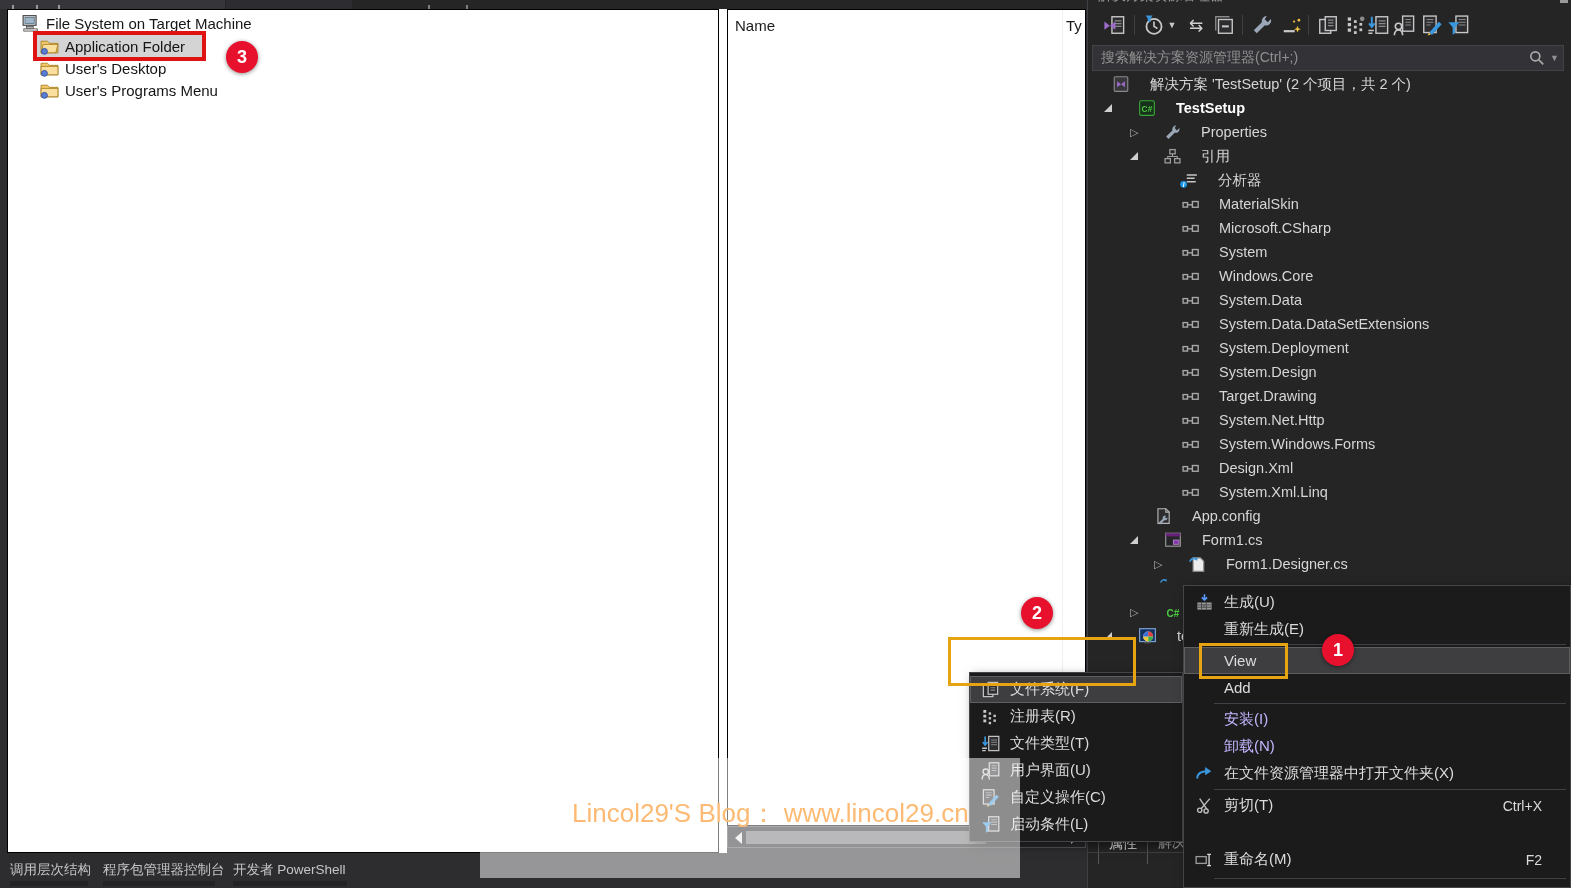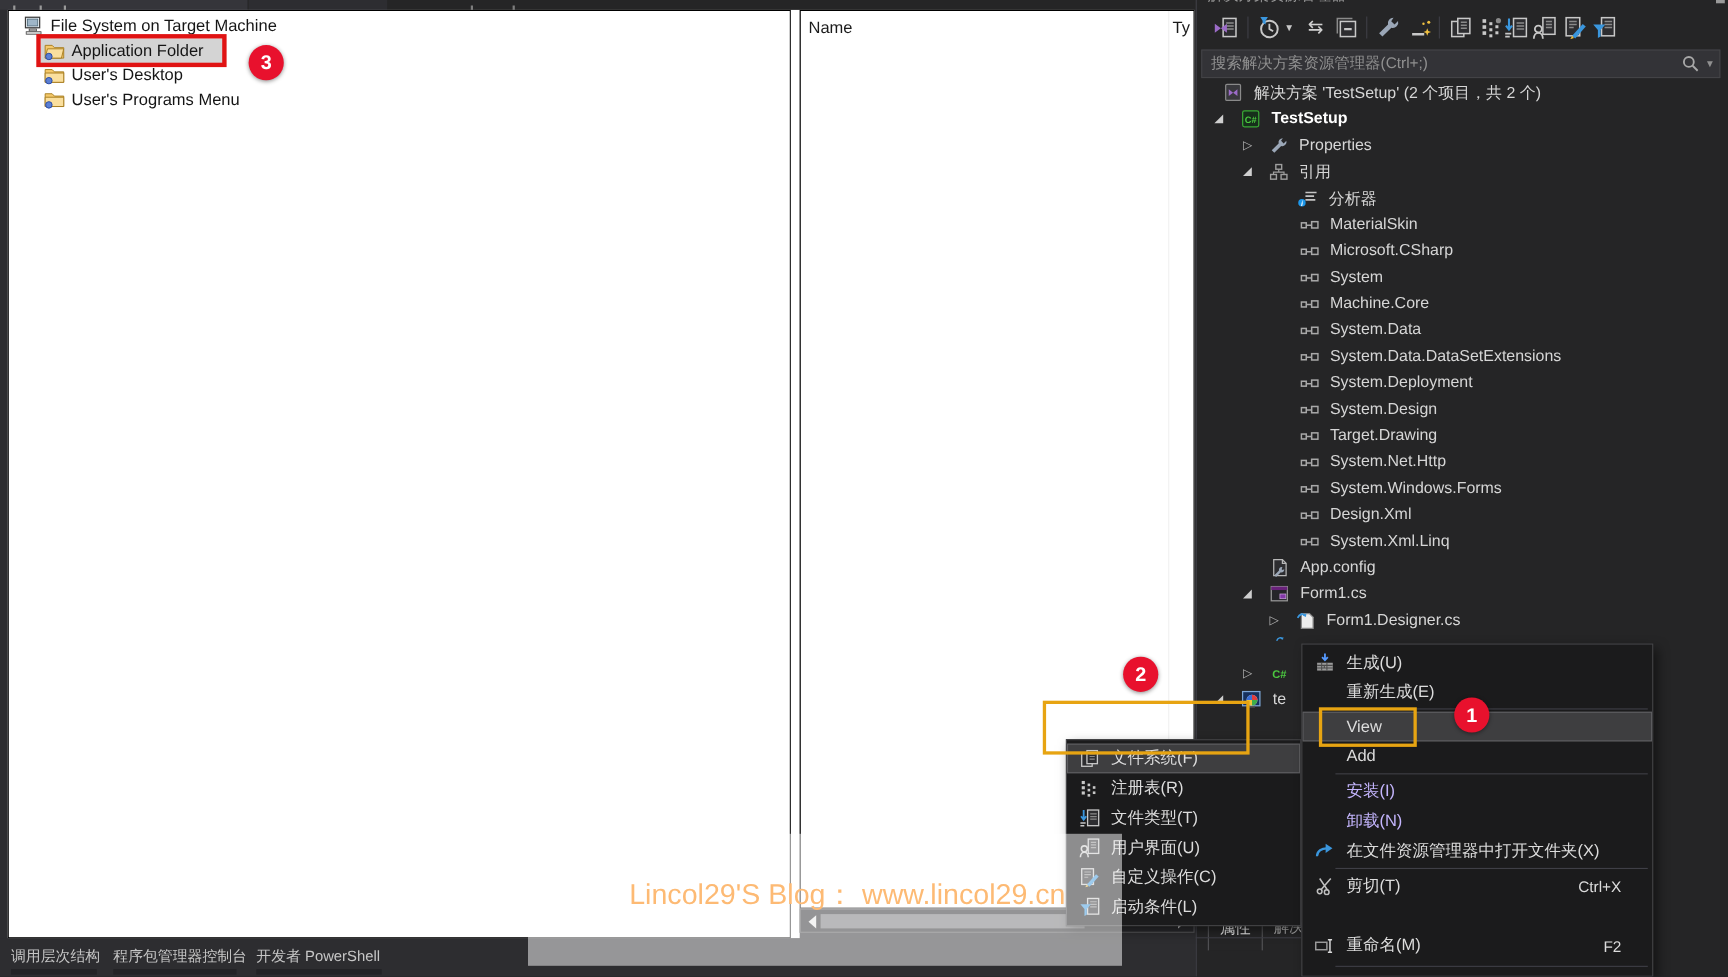--- a/index.html
+++ b/index.html
@@ -36,33 +36,33 @@
   .stab{position:absolute;top:860px;height:20px;display:flex;align-items:center;color:#c6c6c6;font-size:13.5px;white-space:nowrap;}
   .stbar{position:absolute;top:881px;height:5px;background:#232326;}
 
   
   .sepanel{left:1087px;top:0;width:484px;height:888px;background:#252526;border-left:1px solid #3f3f46;}
   .setitle{left:1098px;top:0;width:260px;height:6px;overflow:hidden;}
   .setitle span{display:block;margin-top:-13px;color:#9a9a9a;font-size:14px;white-space:nowrap;}
   .tbicon{position:absolute;top:13px;width:24px;height:24px;display:flex;align-items:center;justify-content:center;}
   .tbsep{position:absolute;top:15px;width:1px;height:20px;background:#3f3f46;}
   .searchbox{left:1092px;top:45px;width:472px;height:26px;background:#333337;border:1px solid #434346;display:flex;align-items:center;color:#909090;font-size:14px;padding-left:8px;}
-  .se-row{position:absolute;height:24px;display:flex;align-items:center;gap:10px;color:#d6d6d6;font-size:14.5px;white-space:nowrap;justify-content:center;}
+  .se-row{position:absolute;height:24px;display:flex;align-items:center;gap:20px;color:#d6d6d6;font-size:14.5px;white-space:nowrap;justify-content:center;}
   .aslot{width:14px;display:flex;justify-content:flex-start;flex:none;}
   .xp{width:0;height:0;border-left:8px solid transparent;border-bottom:8px solid #cfcfcf;}
   .cl{color:#b4b4b4;font-size:11px;line-height:1;}
   .ic{flex:none;display:inline-flex;}
   .setab{position:absolute;top:822px;height:42px;display:flex;align-items:center;justify-content:center;font-size:14px;}
   .setab.active{left:1098px;width:50px;border:1px solid #565659;border-bottom:none;color:#e8e8e8;background:#252526;}
   .setab.idle{left:1152px;width:40px;color:#b0b0b0;}
   .seline{left:1087px;top:852px;width:96px;height:1px;background:#3f3f46;}
 
   
   .menu{background:#1b1b1c;border:1px solid #454548;box-shadow:4px 4px 10px rgba(0,0,0,.5);}
-  .menu1{left:1183px;top:585px;width:320px;height:303px;z-index:31;overflow:hidden;}
+  .menu1{left:1183px;top:585px;width:388px;height:303px;z-index:31;overflow:hidden;}
   .menu2{left:969px;top:647px;width:214px;height:170px;z-index:30;overflow:hidden;margin-top:25px;}
   .mi{position:absolute;left:0;width:100%;height:27px;display:flex;align-items:center;color:#dcdcdc;font-size:15px;padding-left:8px;gap:8px;white-space:nowrap;}
   .mi .ig{width:24px;flex:none;display:flex;justify-content:center;}
   .mi.dis{color:#c4b5fd;}
   .mi.hl{background:#3e3e40;outline:1px solid #5f5f62;outline-offset:-1px;}
   .msep{position:absolute;left:30px;right:4px;height:1px;background:#3f3f46;}
   .msc{position:absolute;right:28px;color:#dcdcdc;font-size:14px;}
 
   
   .ybox{border:3px solid #e7a412;z-index:40;}
@@ -365,21 +365,21 @@
       <span>System</span>
     </div>
   <div class="se-row" style="left:1182px;top:264px">
       <span class="ic">
         <svg width="17" height="17" viewBox="0 0 16 16">
           <rect x="1" y="6.2" width="4.2" height="4.2" fill="none" stroke="#a8a8a8" stroke-width="1.3"></rect>
           <rect x="9.8" y="5.2" width="5.4" height="5.4" fill="none" stroke="#a8a8a8" stroke-width="1.3"></rect>
           <path d="M5.2 8.3h4.6" stroke="#a8a8a8" stroke-width="1.3"></path>
         </svg>
       </span>
-      <span>Machine.Core</span>
+      <span>Windows.Core</span>
     </div>
   <div class="se-row" style="left:1182px;top:288px">
       <span class="ic">
         <svg width="17" height="17" viewBox="0 0 16 16">
           <rect x="1" y="6.2" width="4.2" height="4.2" fill="none" stroke="#a8a8a8" stroke-width="1.3"></rect>
           <rect x="9.8" y="5.2" width="5.4" height="5.4" fill="none" stroke="#a8a8a8" stroke-width="1.3"></rect>
           <path d="M5.2 8.3h4.6" stroke="#a8a8a8" stroke-width="1.3"></path>
         </svg>
       </span>
       <span>System.Data</span>

